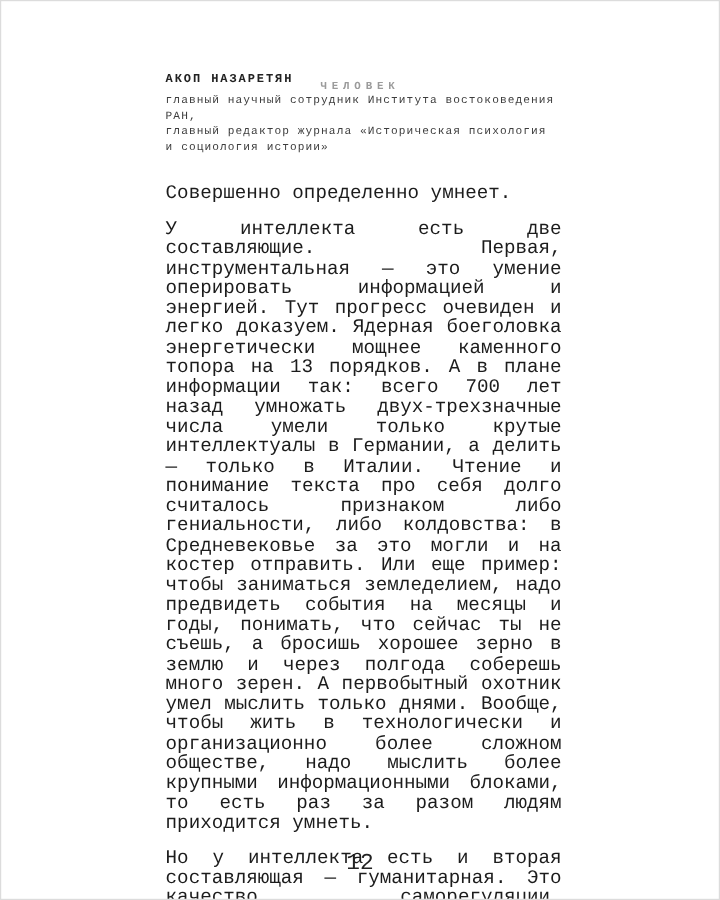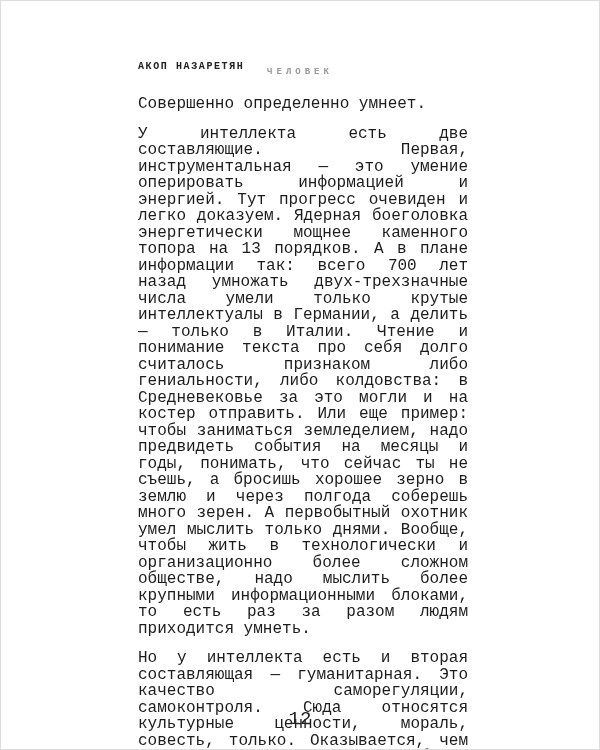--- a/index.html
+++ b/index.html
@@ -89,20 +89,23 @@
 
 <div class="page">
 
   <div class="running-header">ЧЕЛОВЕК</div>
 
   <div class="content">
 
 
     <div class="author-block">
       <div class="author-name">АКОП НАЗАРЕТЯН</div>
+      <div class="author-bio">главный научный сотрудник Института востоковедения РАН,
+главный редактор журнала «Историческая психология
+и социология истории»</div>
     </div>
 
     <div class="body-text">
       <p>Совершенно определенно умнеет.</p>
       <p>У интеллекта есть две составляющие. Первая, инструментальная — это умение оперировать информацией и энергией. Тут прогресс очевиден и легко доказуем. Ядерная боеголовка энергетически мощнее каменного топора на 13 порядков. А в плане информации так: всего 700 лет назад умножать двух-трехзначные числа умели только крутые интеллектуалы в Германии, а делить — только в Италии. Чтение и понимание текста про себя долго считалось признаком либо гениальности, либо колдовства: в Средневековье за это могли и на костер отправить. Или еще пример: чтобы заниматься земледелием, надо предвидеть события на месяцы и годы, понимать, что сейчас ты не съешь, а бросишь хорошее зерно в землю и через полгода соберешь много зерен. А первобытный охотник умел мыслить только днями. Вообще, чтобы жить в технологически и организационно более сложном обществе, надо мыслить более крупными информационными блоками, то есть раз за разом людям приходится умнеть.</p>
       <p>Но у интеллекта есть и вторая составляющая — гуманитарная. Это качество саморегуляции, самоконтроля. Сюда относятся культурные ценности, мораль, совесть, только. Оказывается, чем мощнее технологии, тем более совершенные</p>
     </div>
 
   </div>
 

